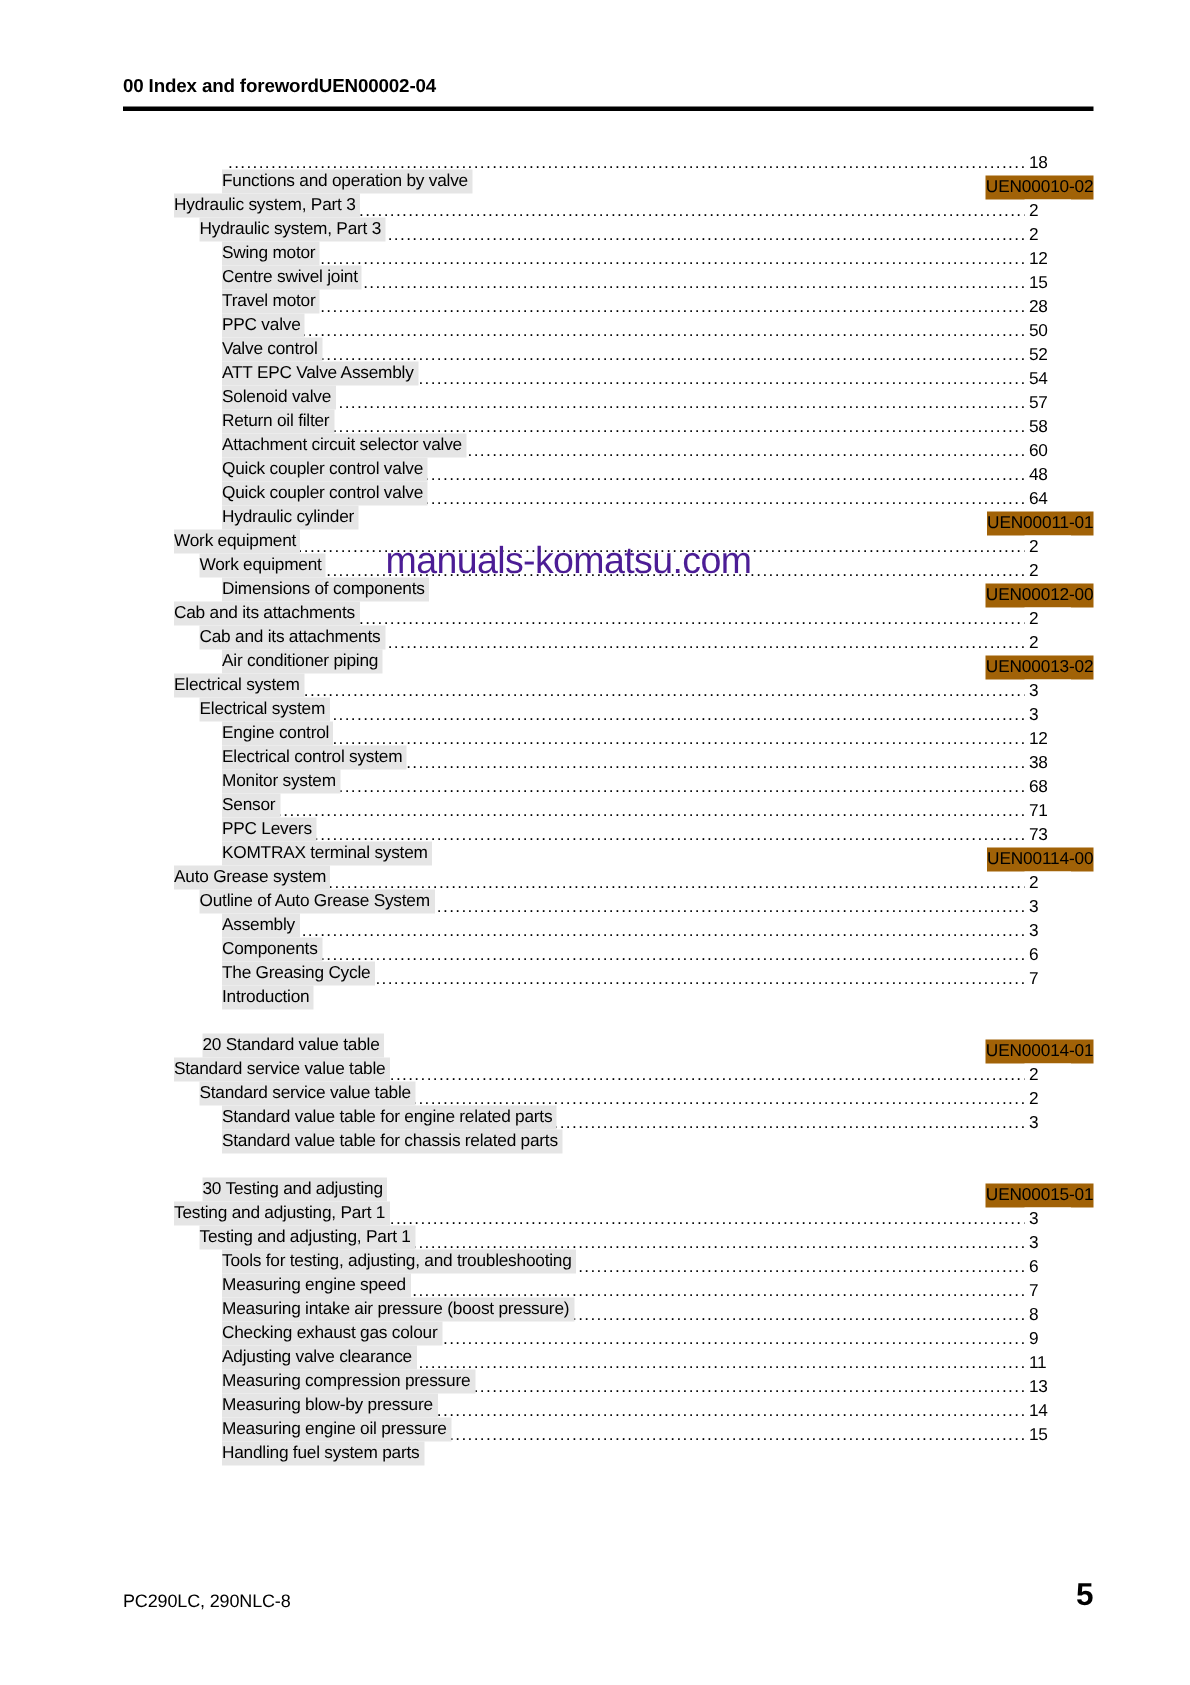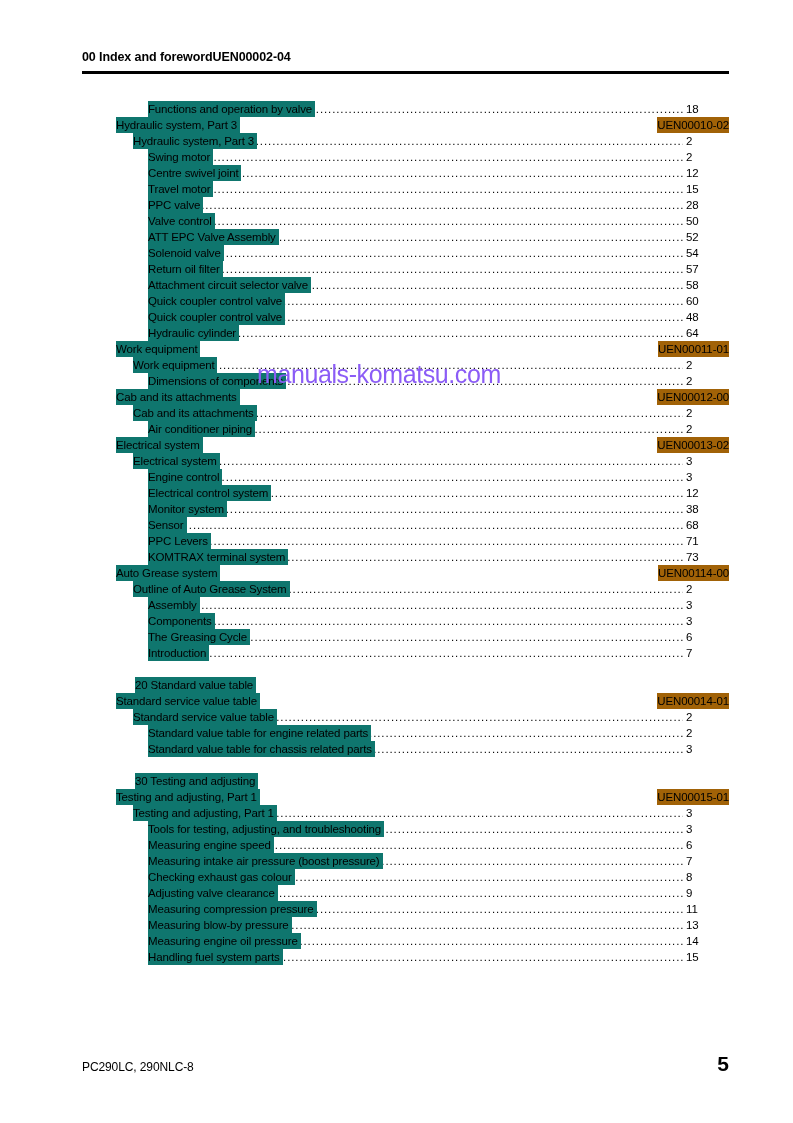--- a/index.html
+++ b/index.html
@@ -52,22 +52,22 @@
   .row {
     position: relative;
     height: 16px;
     line-height: 16px;
     font-size: 11.5px;
     letter-spacing: -0.15px;
     white-space: nowrap;
   }
   .row .label {
     position: absolute;
-    top: 0;
-    background: #0f766e;
+    top: 12px;
+    background: #e5e5e5;
     padding-right: 3px;
     z-index: 2;
   }
   .row .leader {
     position: absolute;
     top: 0;
     right: 108px;
     left: 100px;
     height: 16px;
     overflow: hidden;
@@ -109,21 +109,21 @@
   .spacer { height: 16px; }
 
   
   .watermark {
     position: absolute;
     left: 257px;
     top: 360px;
     font-family: "Liberation Sans", sans-serif;
     font-size: 25px;
     line-height: 28px;
-    color: #8b5cf6;
+    color: #4c1d95;
     letter-spacing: -0.4px;
     z-index: 5;
     white-space: nowrap;
   }
 
   
   .footer-model {
     position: absolute;
     left: 82px;
     top: 1060px;

